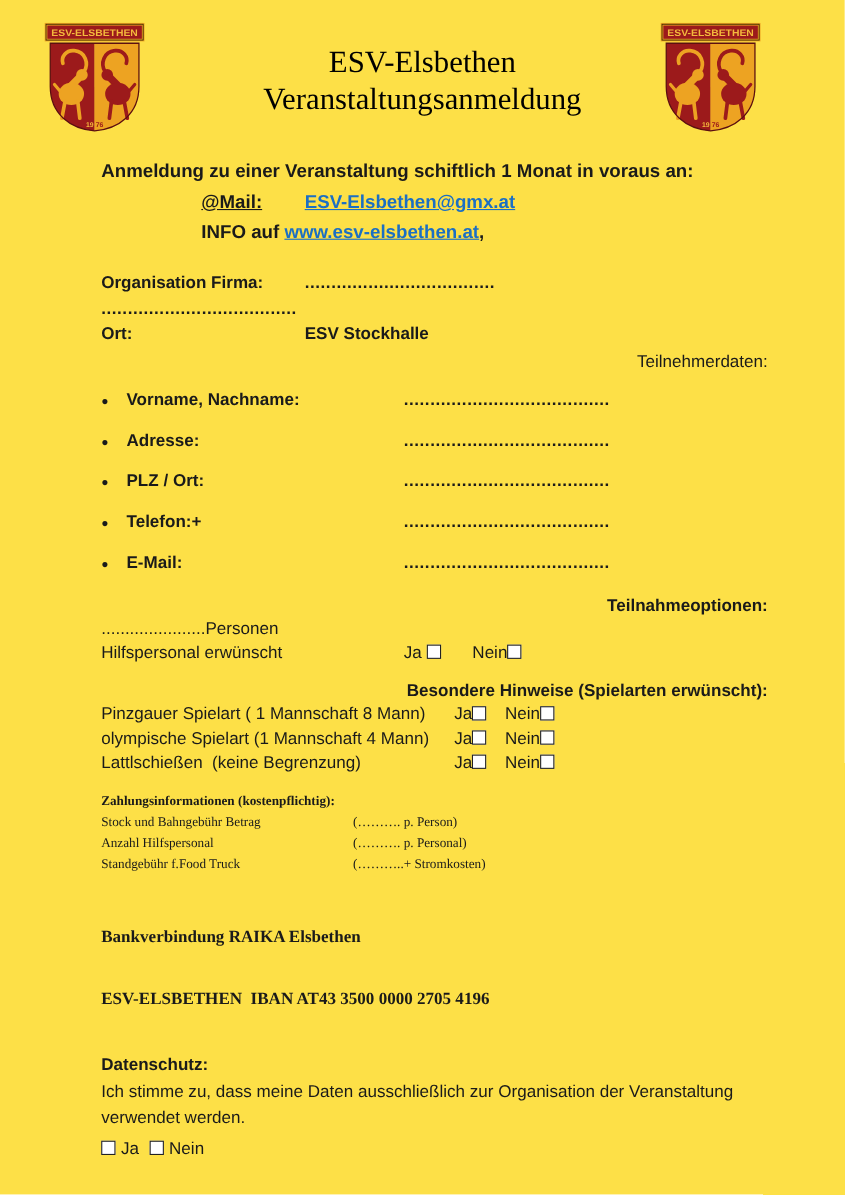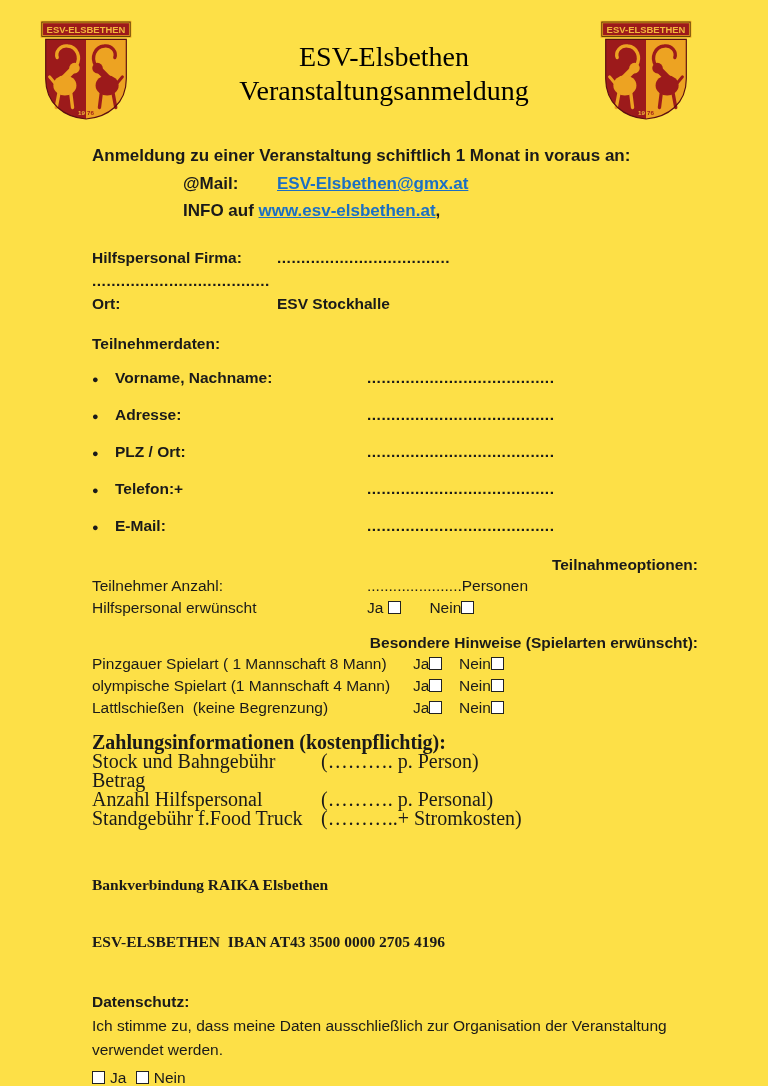--- a/index.html
+++ b/index.html
@@ -17,50 +17,50 @@
   .logo { position:absolute; top:20px; width:96px; height:102px; }
   .logo.left  { left:38px; }
   .logo.right { left:598px; }
   .titles { padding-top:40px; text-align:center;
     font-family:"Liberation Serif", serif; font-size:28px; line-height:34px; color:#000; }
   
   .content { margin-left:92px; margin-right:70px; }
   .b { font-weight:700; }
   .intro { margin-top:16px; font-size:17px; font-weight:700; line-height:20px; }
   .mailrow { margin-top:8px; padding-left:91px; font-size:17px; line-height:20px; }
-  .maillbl { display:inline-block; width:94px; font-weight:700; }
+  .maillbl { display:inline-block; width:94px; font-weight:700;text-decoration:underline; }
   a.lnk { color:#1b6fc4; text-decoration:underline; font-weight:700; }
   .inforow { margin-top:7px; padding-left:91px; font-size:17px; font-weight:700; line-height:20px; }
 
   .event { margin-top:25px; font-size:15.5px; }
   .erow { display:flex; line-height:23px; }
   .erow .lbl { width:185px; font-weight:700; }
   .erow .val { font-weight:700; }
   .dots { font-weight:700; letter-spacing:0.5px; }
 
-  .phead { margin-top:19px; font-size:15.5px; font-weight:700; line-height:20px; }
+  .phead { margin-top:5px; font-size:15.5px; font-weight:400; line-height:20px;text-align:right; }
   .plist { margin-top:14px; font-size:15.5px; }
   .prow { display:flex; height:22px; margin-bottom:15px; align-items:baseline; }
   .prow .bullet { width:23px; font-size:11px; line-height:22px; }
   .prow .lbl { width:252px; font-weight:700; }
 
   .ohead { margin-top:17px; font-size:15.5px; font-weight:700; line-height:20px;text-align:right; }
   .orow { display:flex; font-size:15.5px; line-height:22px; }
   .orow .lbl { width:275px; }
   .cb { display:inline-block; width:13px; height:13px; border:1.5px solid #222;
         vertical-align:-1px; background:#fff; }
   .gap28 { display:inline-block; width:28px; }
   .gap6 { display:inline-block; width:5px; }
 
   .hhead { margin-top:14px; font-size:15.5px; font-weight:700; line-height:20px;text-align:right; }
   .hrow { display:flex; font-size:15.5px; line-height:22px; white-space:pre-wrap;align-items:flex-end; }
   .hrow .lbl { width:321px; }
   .hrow .yn { width:46px; }
 
-  .pay { margin-top:14px; font-family:"Liberation Serif", serif; font-size:20px; }
+  .pay { margin-top:14px; font-family:"Liberation Serif", serif; font-size:12px; }
   .payhead { font-weight:700; line-height:19px; }
   .payrow { display:flex; line-height:19px; }
   .payrow .lbl { width:229px; }
   .methodrow { margin-top:3px; line-height:21px; }
   .methodrow .cb { width:12px; height:12px; border-width:1.3px; vertical-align:-1px; }
 
   .bank { margin-top:9px; font-family:"Liberation Serif", serif; font-size:15.5px;
           font-weight:700; line-height:19px; white-space:pre-wrap; }
 
   .dshead { margin-top:2px; font-size:15.5px; font-weight:700; line-height:21px; }
@@ -141,21 +141,21 @@
     <div class="mailrow">
       <span class="maillbl">@Mail:</span><a class="lnk" href="#">ESV-Elsbethen@gmx.at</a>
     </div>
 
     <div class="inforow">
       <span>INFO auf </span><a class="lnk" href="#">www.esv-elsbethen.at</a><span>,</span>
     </div>
 
     <div class="event">
       <div class="erow">
-        <span class="lbl">Hilfspersonal Firma:</span>
+        <span class="lbl">Organisation Firma:</span>
         <span class="val dots">....................................</span>
       </div>
       <div class="erow">
         <span class="val dots">.....................................</span>
       </div>
       <div class="erow">
         <span class="lbl">Ort:</span>
         <span class="val b">ESV Stockhalle</span>
       </div>
     </div>
@@ -184,21 +184,20 @@
       </div>
       <div class="prow">
         <span class="bullet">●</span>
         <span class="lbl">E-Mail:</span>
         <span class="dots">.......................................</span>
       </div>
     </div>
 
     <div class="ohead">Teilnahmeoptionen:</div>
     <div class="orow">
-      <span class="lbl">Teilnehmer Anzahl:</span>
       <span>......................Personen</span>
     </div>
     <div class="orow">
       <span class="lbl">Hilfspersonal erwünscht</span>
       <span><span>Ja</span><span class="gap6"></span><span class="cb"></span></span>
       <span class="gap28"></span>
       <span><span>Nein</span><span class="cb"></span></span>
     </div>
 
     <div class="hhead">Besondere Hinweise (Spielarten erwünscht):</div>

